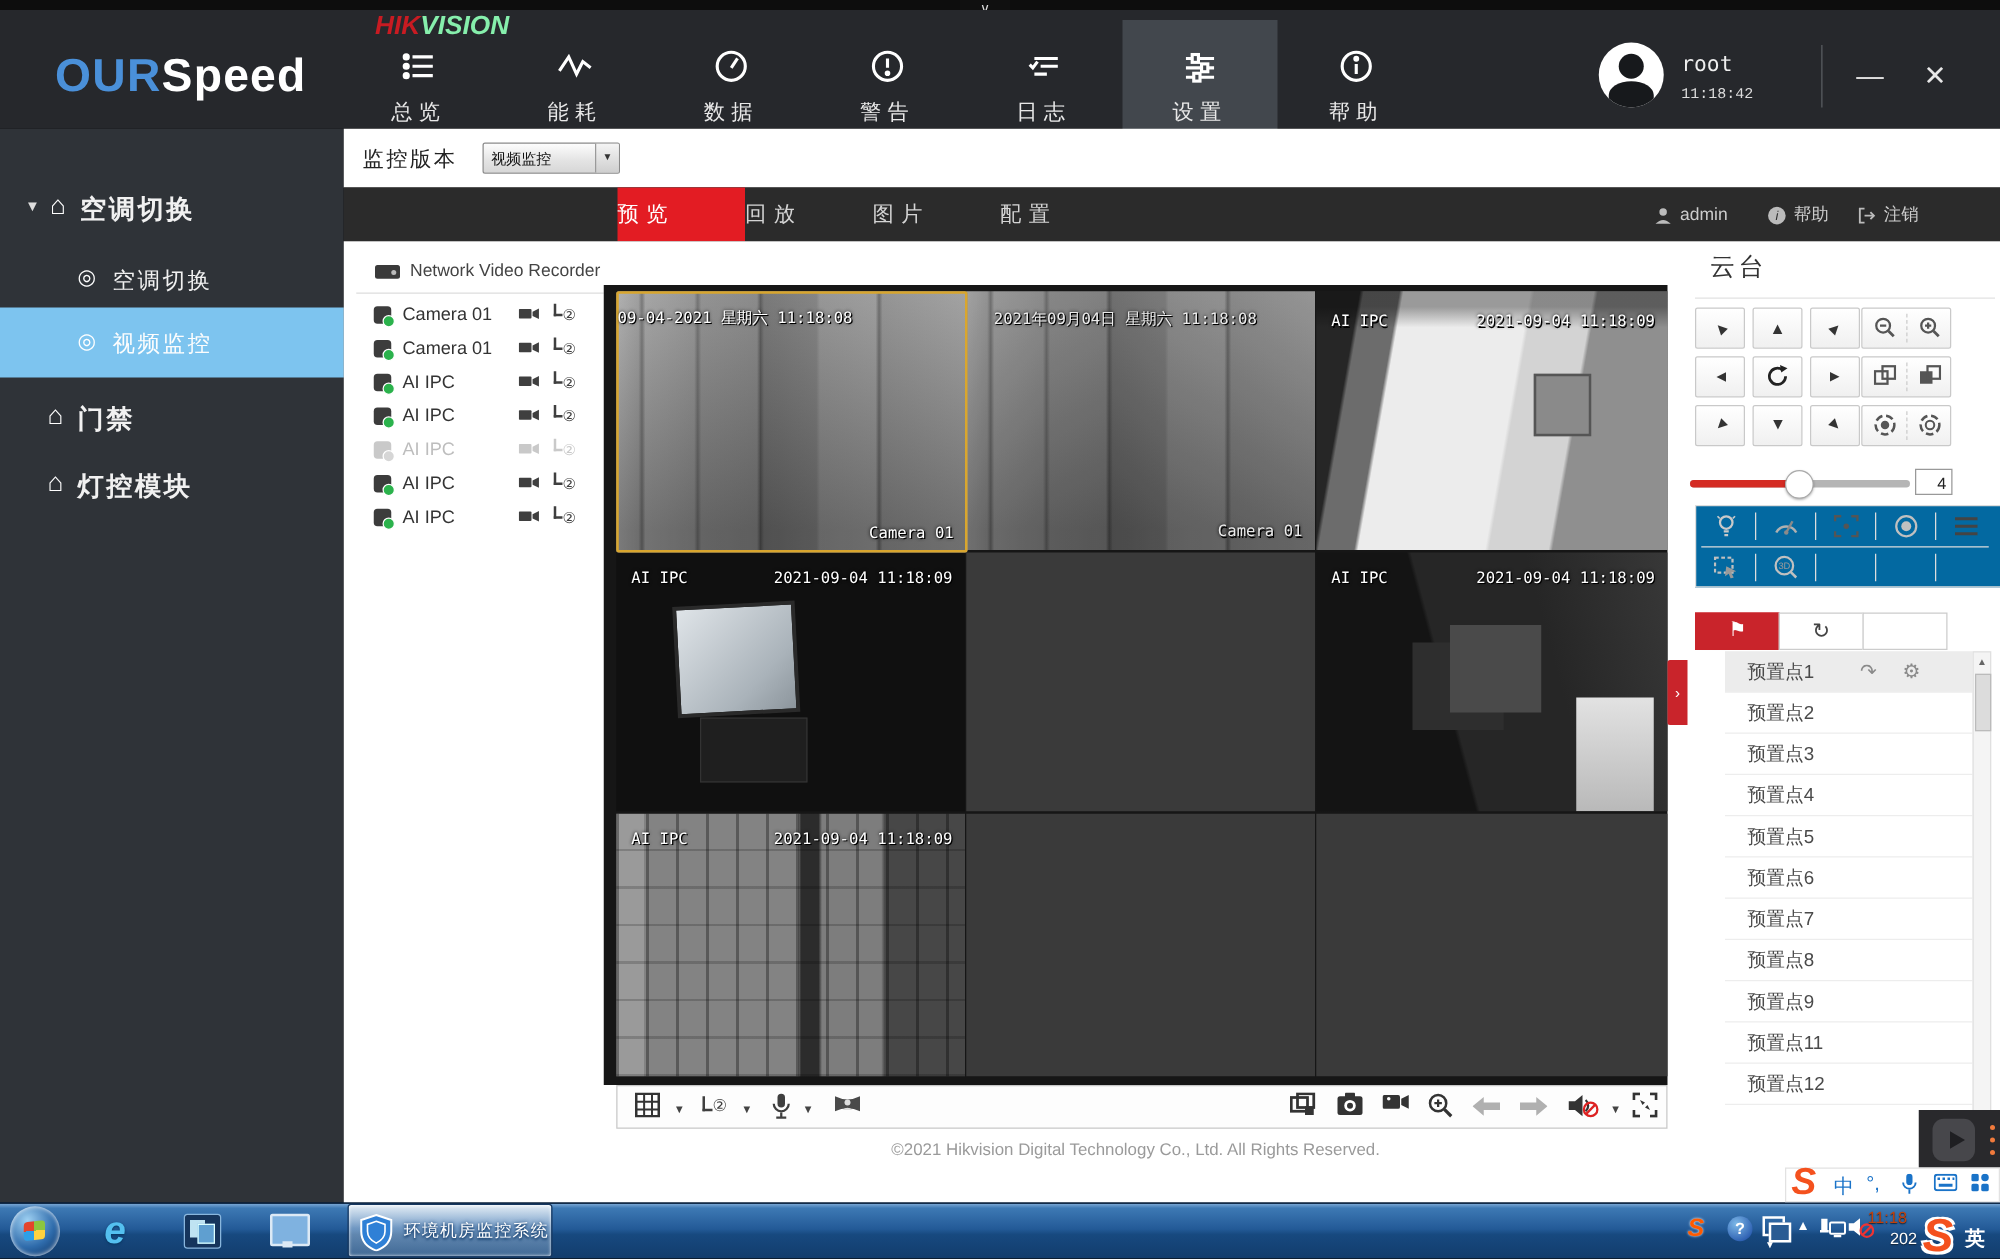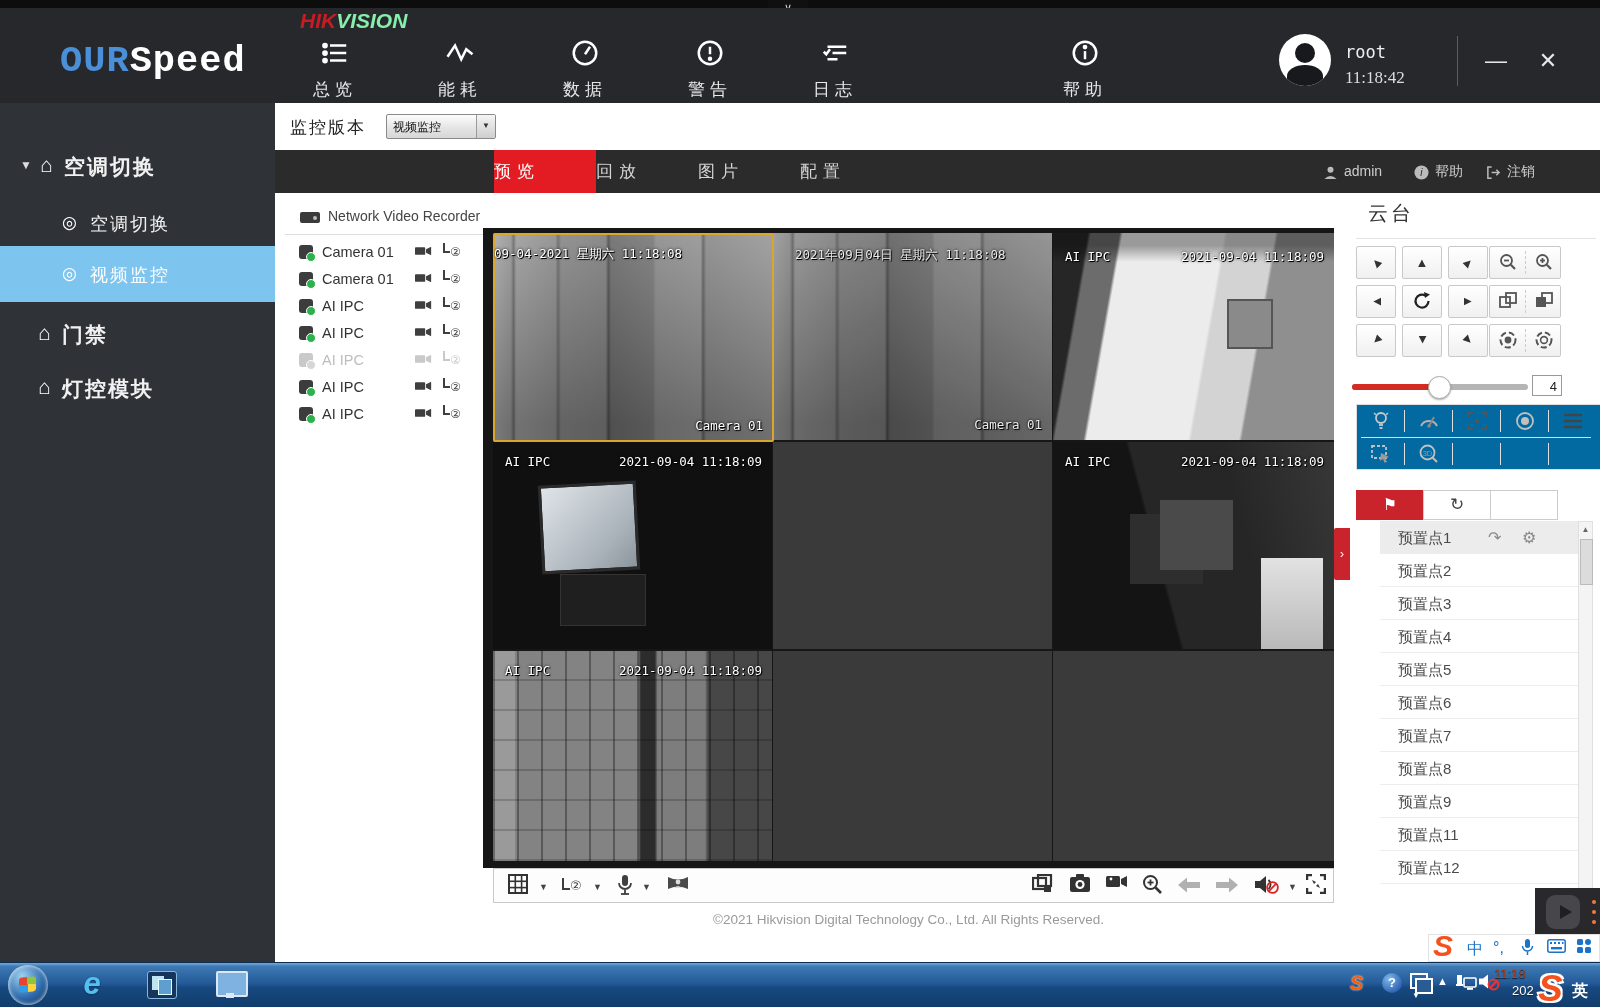--- a/index.html
+++ b/index.html
@@ -6,31 +6,31 @@
   #screen{position:relative;width:1600px;height:1007px;background:#000;overflow:hidden;
           font-family:"Liberation Sans","DejaVu Sans",sans-serif;}
   .a{position:absolute;}
   .nostretch{white-space:nowrap;}
 
   
   .topstrip{left:0;top:0;width:1600px;height:8px;background:#0d0d0d;}
   .chev-tab{left:768px;top:0;width:40px;height:17px;background:#101010;color:#ddd;
             text-align:center;font-size:11px;line-height:15px;border-radius:0 0 4px 4px;}
   .topbar{left:0;top:8px;width:1600px;height:95px;background:#26282c;}
-  .logo{left:60px;top:32px;font-size:37px;font-weight:bold;letter-spacing:1px;font-family:Liberation Mono, monospace;}
+  .logo{left:44px;top:32px;font-size:37px;font-weight:bold;letter-spacing:1px;}
   .logo .p1{color:#4a90d9}.logo .p2{color:#fff}
   .nav-item{top:8px;width:124px;height:95px;text-align:center;color:#e8e8e8;cursor:pointer;}
   .nav-item .nico{margin-top:22px;height:34px;}
   .nav-item .nlab{font-size:17px;letter-spacing:5px;margin-top:6px;}
   .nav-item.active{background:#42474d;box-shadow:inset 0 -7px 0 #3d9fe8;}
   .avatar{left:1279px;top:26px;width:52px;height:52px;border-radius:50%;background:#fff;overflow:hidden;}
   .avatar .head{position:absolute;left:16px;top:9px;width:20px;height:20px;border-radius:50%;background:#17191c;}
   .avatar .bust{position:absolute;left:8px;top:31px;width:36px;height:22px;border-radius:50% 50% 0 0;background:#17191c;}
   .uname{left:1345px;top:34px;color:#eee;font-size:17px;font-family:"DejaVu Sans Mono",monospace;}
-  .uclock{left:1345px;top:60px;color:#ddd;font-size:17px;font-family:Liberation Serif, serif;}
+  .uclock{left:1345px;top:60px;color:#ddd;font-size:12px;font-family:Liberation Mono, monospace;}
   .vdiv{left:1457px;top:28px;width:1px;height:50px;background:#5a5d62;}
   .winbtn{top:36px;width:40px;height:34px;color:#e8e8e8;font-size:22px;text-align:center;line-height:34px;cursor:pointer;}
 
   
   .sidebar{left:0;top:103px;width:275px;height:859px;background:#2f3338;}
   .side-item{left:0;width:275px;color:#f1f1f1;cursor:pointer;}
   .side-caret{position:absolute;left:20px;top:13px;font-size:12px;color:#ddd;}
   .side-home{position:absolute;left:40px;top:8px;font-size:21px;color:#fff;}
   .side-sub-ico{position:absolute;left:62px;top:9px;font-size:17px;color:#fff;}
   .side-lab1{position:absolute;left:64px;top:8px;font-size:21px;font-weight:600;letter-spacing:2px;}
@@ -248,20 +248,33 @@
       <div class="nico">
         <svg width="30" height="30" viewBox="0 0 24 24" style="margin:0 auto" fill="none" stroke="#fff" stroke-width="2">
           <line x1="6" y1="7" x2="21" y2="7"></line>
             <line x1="10" y1="12" x2="21" y2="12"></line>
             <line x1="6" y1="17" x2="14" y2="17"></line>
           <polyline points="3,11 5,13 8,9"></polyline>
           </svg>
       </div>
       <div class="nlab">日志</div>
     </div>
+    <div class="a nav-item active" style="left:898px">
+      <div class="nico">
+        <svg width="30" height="30" viewBox="0 0 24 24" style="margin:0 auto" fill="none" stroke="#fff" stroke-width="2">
+          <line x1="3" y1="7" x2="21" y2="7"></line>
+            <rect x="7" y="4.5" width="4" height="5" fill="#42474d" stroke="#fff"></rect>
+          <line x1="3" y1="13" x2="21" y2="13"></line>
+            <rect x="13" y="10.5" width="4" height="5" fill="#42474d" stroke="#fff"></rect>
+          <line x1="3" y1="19" x2="21" y2="19"></line>
+            <rect x="8" y="16.5" width="4" height="5" fill="#42474d" stroke="#fff"></rect>
+          </svg>
+      </div>
+      <div class="nlab">设置</div>
+    </div>
     <div class="a nav-item" style="left:1023px">
       <div class="nico">
         <svg width="30" height="30" viewBox="0 0 24 24" style="margin:0 auto" fill="none" stroke="#fff" stroke-width="2">
           <circle cx="12" cy="12" r="9"></circle>
             <line x1="12" y1="10.5" x2="12" y2="17"></line>
             <circle cx="12" cy="7.2" r="0.9" fill="#fff"></circle>
           </svg>
       </div>
       <div class="nlab">帮助</div>
     </div>
@@ -747,20 +760,29 @@
       <span class="flag"></span>
     </div>
   <div class="a tbicon" style="left:72px"><span class="ie">e</span></div>
   <div class="a tbicon" style="left:142px">
       <span class="imgapp" style="display:block"></span>
     </div>
   <div class="a tbicon" style="left:212px">
       <span class="monapp" style="display:block"></span>
     </div>
 
+  <div class="a appbtn">
+    <span style="position:absolute;left:8px;top:7px">
+      <svg width="28" height="30" viewBox="0 0 28 30">
+          <path d="M14 1 L26 5 V14 C26 22 21 27 14 29.5 C7 27 2 22 2 14 V5 Z" fill="#2f80d6" stroke="#fff" stroke-width="1.6"></path>
+          <path d="M14 6 L21 8.5 V14 C21 18.5 18 21.5 14 23.5 C10 21.5 7 18.5 7 14 V8.5 Z" fill="none" stroke="#fff" stroke-width="1.3"></path>
+        </svg>
+    </span>
+    <span class="txt">环境机房监控系统</span>
+  </div>
 
   <span class="a tray trayS">S</span>
   <span class="a tray trayQ">?</span>
   <span class="a tray trayR"></span>
   <span class="a tray trayCaret">▼</span>
   <span class="a tray trayUp">▲</span>
   <span class="a tray" style="left:1455px;top:973px">
     <svg width="22" height="18" viewBox="0 0 22 18">
         <rect x="2" y="2" width="5" height="9" fill="#fff"></rect>
         <rect x="1" y="11" width="7" height="2" fill="#fff"></rect>

